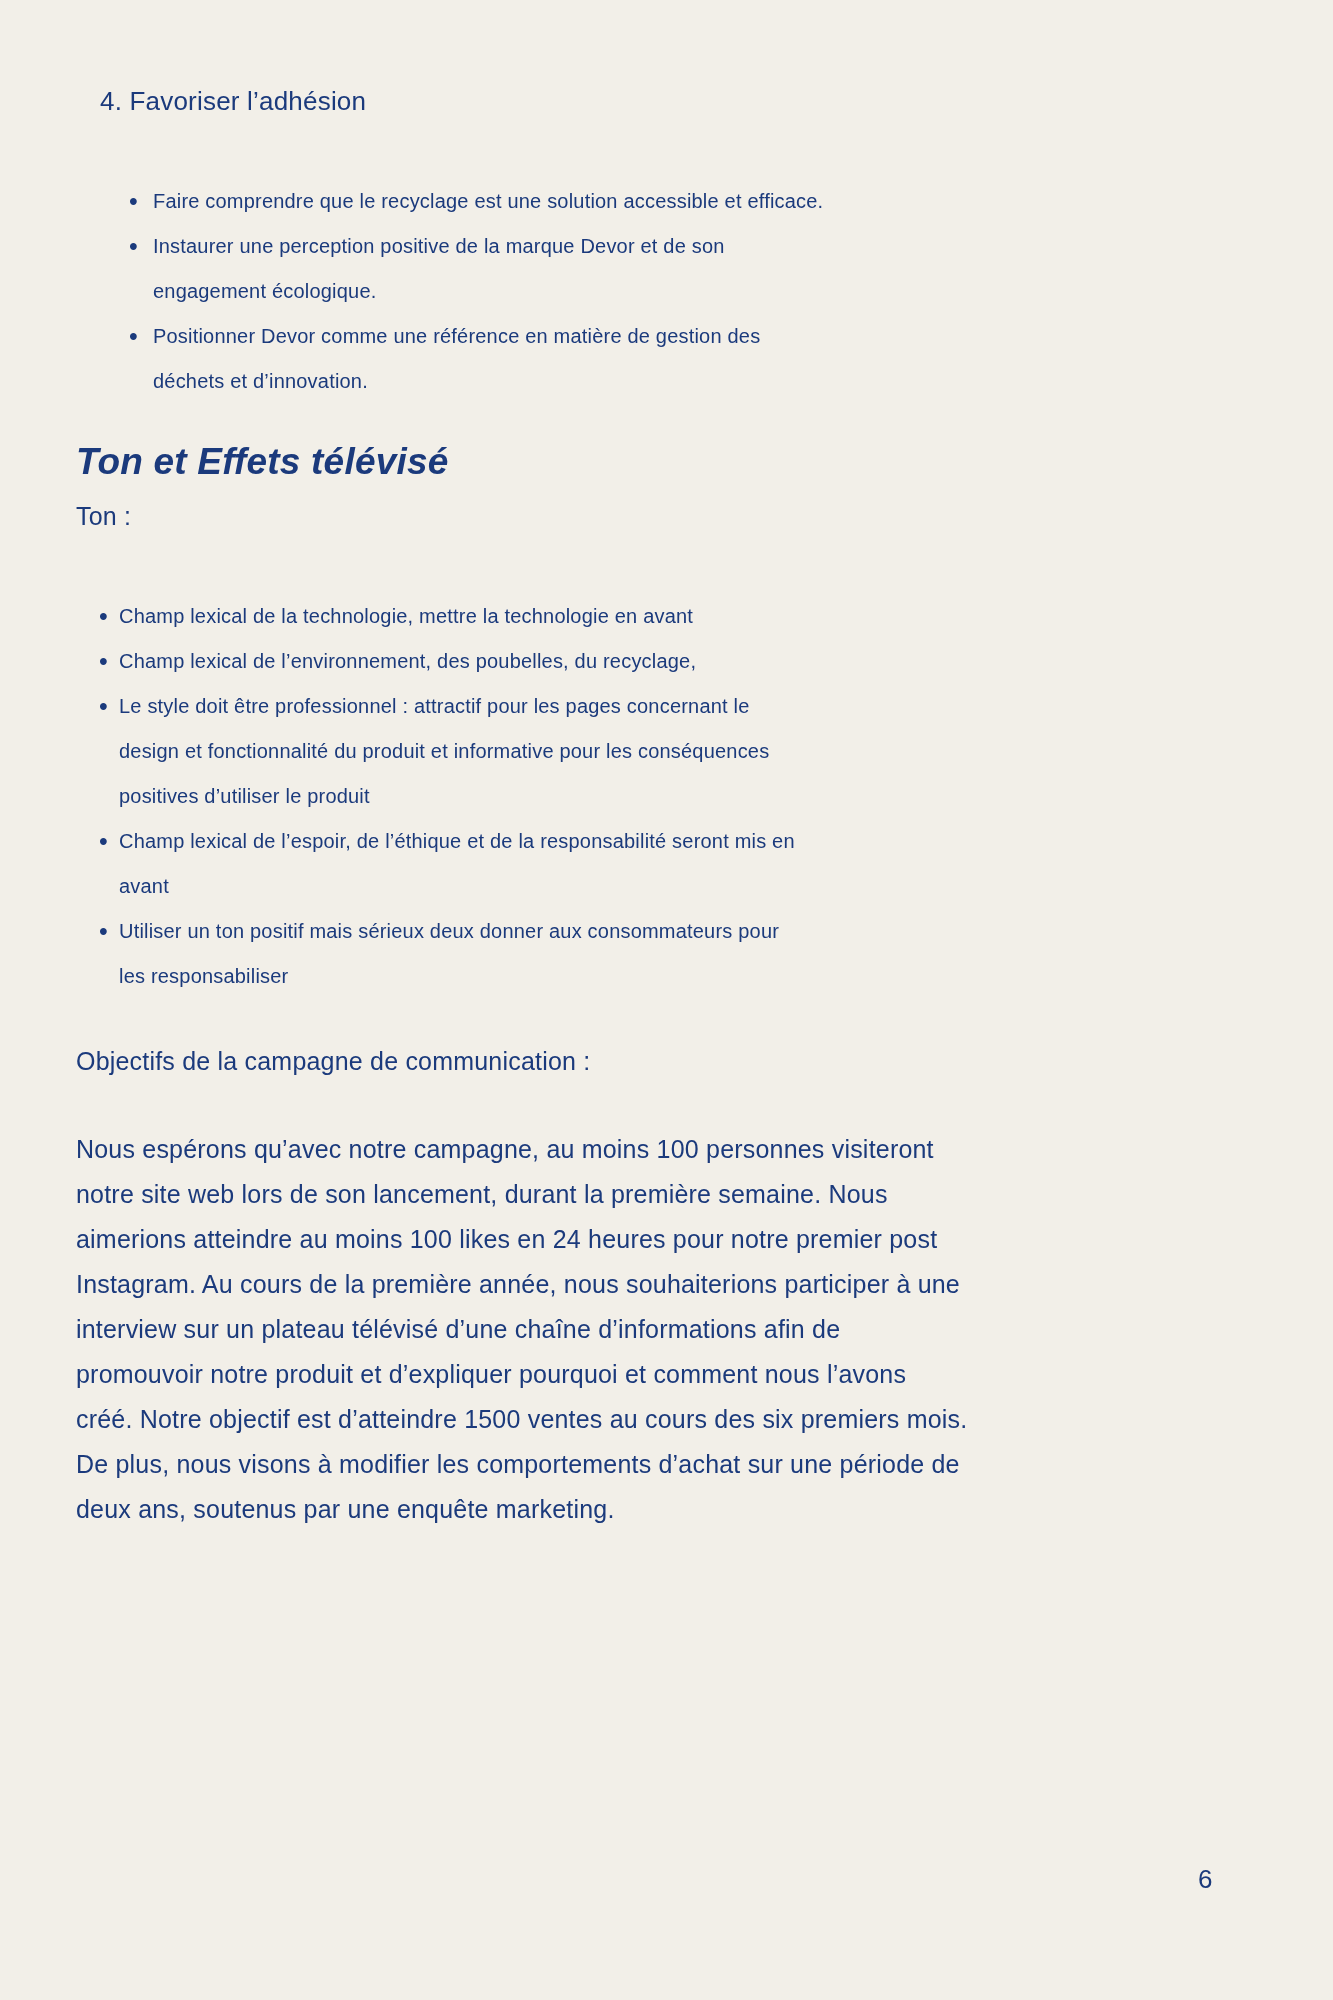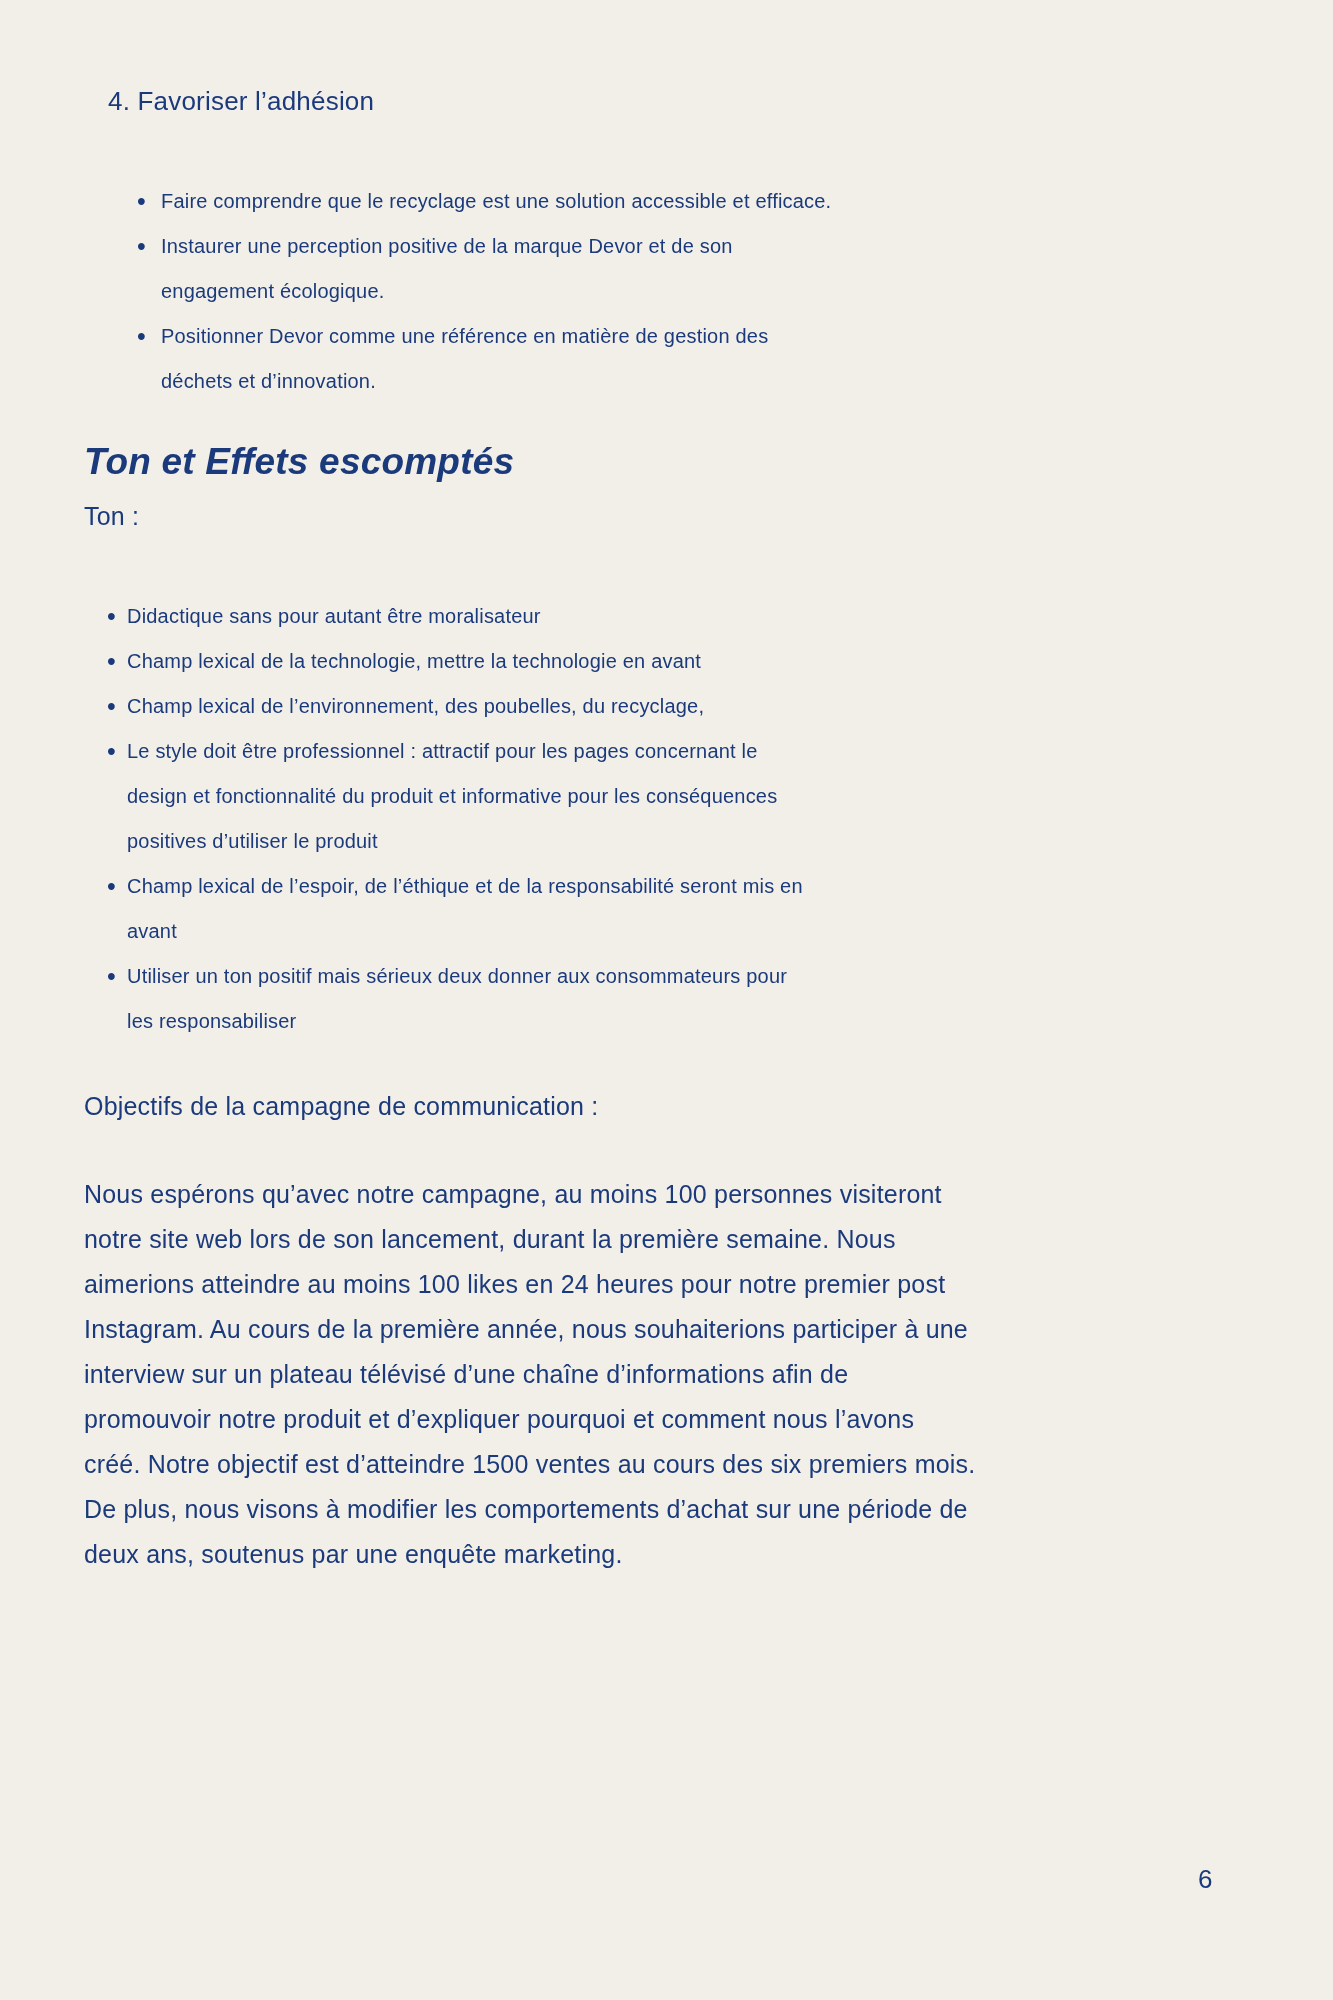--- a/index.html
+++ b/index.html
@@ -10,21 +10,21 @@
     width: 1333px;
     height: 2000px;
     position: relative;
     background: #f2efe8;
     color: #1b3a7c;
     font-family: "Liberation Sans", sans-serif;
     overflow: hidden;
   }
   .content {
     position: absolute;
-    left: 84px;
+    left: 76px;
     top: 83px;
     width: 1175px;
   }
   .sec-adhesion {
     margin-left: 24px;
   }
   .small-heading {
     font-size: 26px;
     font-weight: 400;
     line-height: 36px;
@@ -105,24 +105,23 @@
     <ul class="bullet-list list-adhesion">
         <li>Faire comprendre que le recyclage est une solution accessible et efficace.</li>
         <li>Instaurer une perception positive de la marque Devor et de son
 engagement écologique.</li>
         <li>Positionner Devor comme une référence en matière de gestion des
 déchets et d’innovation.</li>
       </ul>
   </section>
 
   <section>
-    <div class="ton-heading">Ton et Effets escomptés</div>
+    <div class="ton-heading">Ton et Effets télévisé</div>
     <div class="body-lines ton-label">Ton&nbsp;:</div>
     <ul class="bullet-list list-ton">
-        <li>Didactique sans pour autant être moralisateur</li>
         <li>Champ lexical de la technologie, mettre la technologie en avant</li>
         <li>Champ lexical de l’environnement, des poubelles, du recyclage,</li>
         <li>Le style doit être professionnel&nbsp;: attractif pour les pages concernant le
 design et fonctionnalité du produit et informative pour les conséquences
 positives d’utiliser le produit</li>
         <li>Champ lexical de l’espoir, de l’éthique et de la responsabilité seront mis en
 avant</li>
         <li>Utiliser un ton positif mais sérieux deux donner aux consommateurs pour
 les responsabiliser</li>
       </ul>

